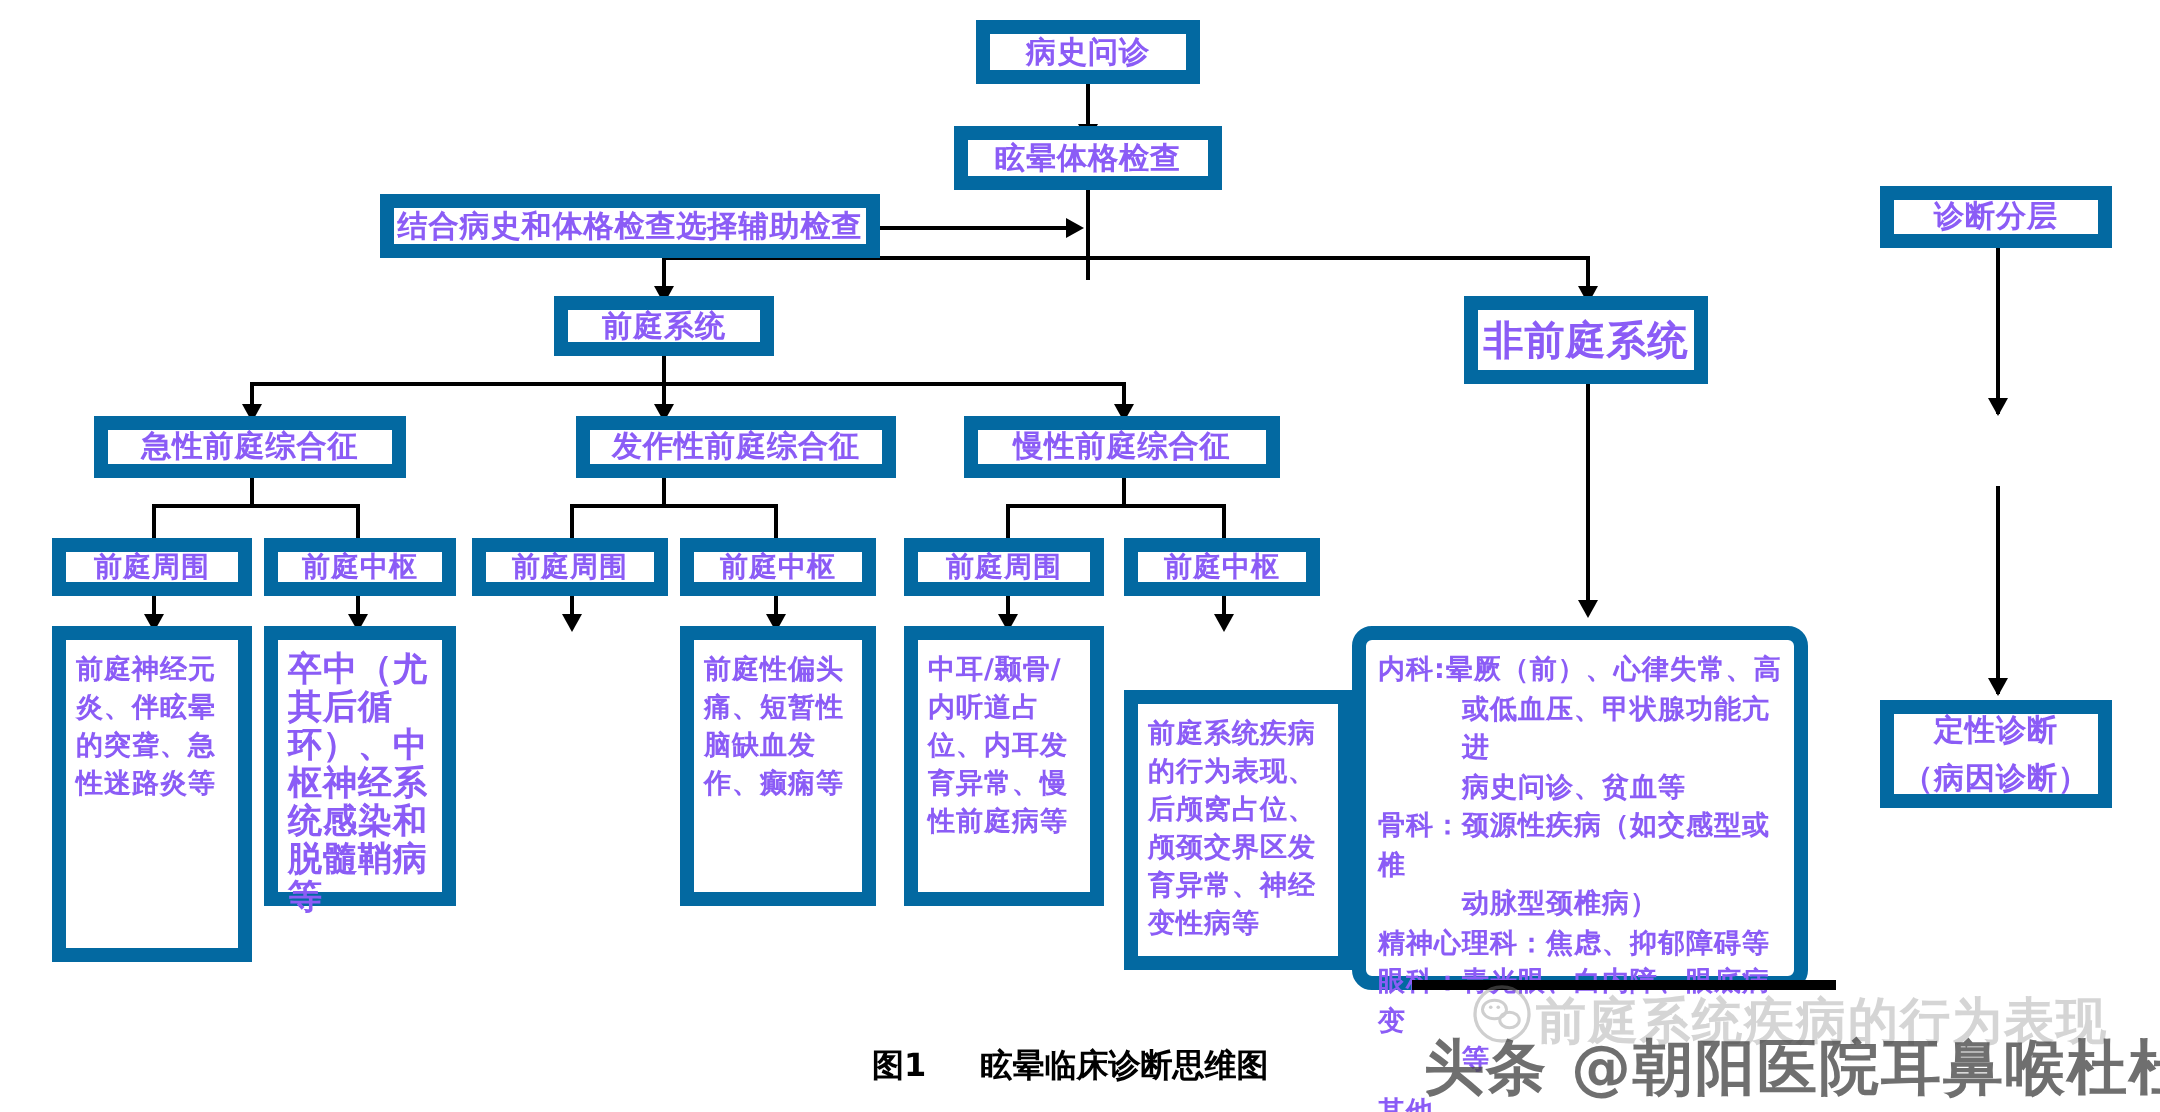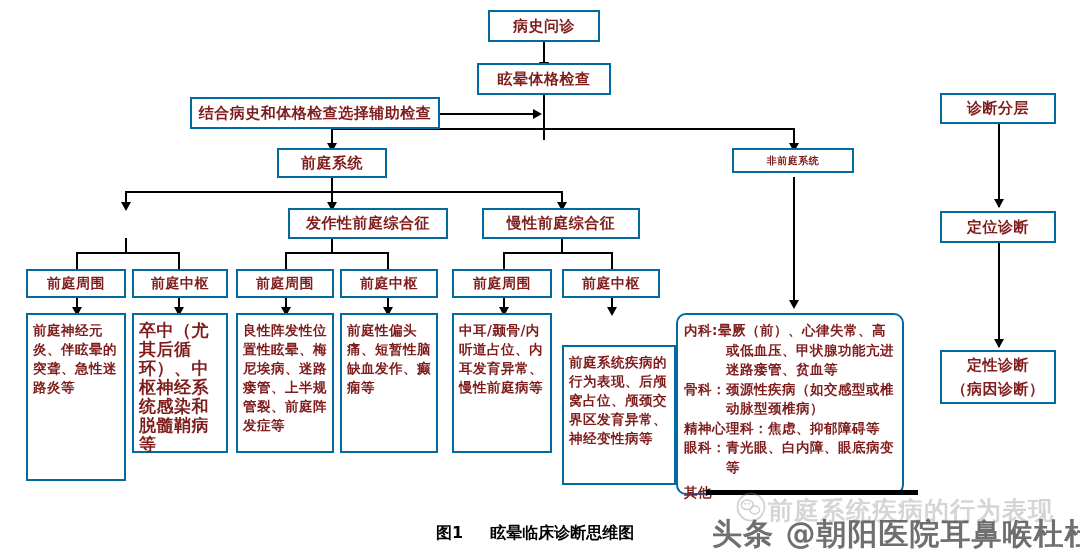--- a/index.html
+++ b/index.html
@@ -17,24 +17,24 @@
   }
   #canvas {
     position: absolute;
     left: 0; top: 0;
     width: 1080px;
     height: 556px;
   }
   .box {
     position: absolute;
     box-sizing: border-box;
-    border: 2px solid #0369a1;
+    border: 7px solid #0369a1;
     background: #fff;
     font-weight: bold;
-    color: #7f1d1d;
+    color: #8b5cf6;
     letter-spacing: 0.5px;
     z-index: 5;
   }
   .box.center {
     display: flex;
     align-items: center;
     justify-content: center;
     text-align: center;
   }
   .box.top {
@@ -164,24 +164,27 @@
   </div>
 
   <div class="box center" style="left:190px; top:97px; width:250px; height:32px; font-size:15px;">
     <span class="lbl">结合病史和体格检查选择辅助检查</span>
   </div>
 
   <div class="box center" style="left:277px; top:148px; width:110px; height:30px; font-size:15px;">
     <span class="lbl">前庭系统</span>
   </div>
 
-  <div class="box center" style="left:732px; top:148px; width:122px; height:25px; font-size:10px;">
+  <div class="box center" style="left:732px; top:148px; width:122px; height:44px; font-size:20px;">
     <span class="lbl">非前庭系统</span>
   </div>
 
+  <div class="box center" style="left:47px; top:208px; width:156px; height:31px; font-size:15px;">
+    <span class="lbl">急性前庭综合征</span>
+  </div>
 
   <div class="box center" style="left:252px; top:208px; width:160px; height:31px; font-size:15px;margin-left:36px;">
     <span class="lbl">发作性前庭综合征</span>
   </div>
 
   <div class="box center" style="left:482px; top:208px; width:158px; height:31px; font-size:15px;">
     <span class="lbl">慢性前庭综合征</span>
   </div>
 
   <div class="box center" style="left:26px; top:269px; width:100px; height:29px; font-size:14px;">
@@ -204,55 +207,49 @@
   </div>
 
   <div class="box top" style="left:26px; top:313px; width:100px; height:168px; font-size:13.5px; line-height:19px; padding:6px 5px;">
     <span class="lbl">前庭神经元炎、伴眩晕的突聋、急性迷路炎等</span>
   </div>
 
   <div class="box top" style="left:132px; top:313px; width:96px; height:140px; font-size:17px; line-height:19px; padding:6px 5px;">
     <span class="lbl">卒中（尤其后循环）、中枢神经系统感染和脱髓鞘病等</span>
   </div>
 
-  <div class="box top" style="left:236px; top:313px; width:98px; height:140px; font-size:13.5px; line-height:19px; padding:6px 5px;">
-    <span class="lbl">良性阵发性位置性眩晕、梅尼埃病、迷路瘘管、上半规管裂、前庭阵发症等</span>
-  </div>
 
   <div class="box top" style="left:340px; top:313px; width:98px; height:140px; font-size:13.5px; line-height:19px; padding:6px 5px;">
     <span class="lbl">前庭性偏头痛、短暂性脑缺血发作、癫痫等</span>
   </div>
 
   <div class="box top" style="left:452px; top:313px; width:100px; height:140px; font-size:13.5px; line-height:19px; padding:6px 5px;">
     <span class="lbl">中耳/颞骨/内听道占位、内耳发育异常、慢性前庭病等</span>
   </div>
 
   <div class="box top" style="left:562px; top:313px; width:114px; height:140px; font-size:13.5px; line-height:19px; padding:6px 5px;margin-top:32px;">
     <span class="lbl">前庭系统疾病的行为表现、后颅窝占位、颅颈交界区发育异常、神经变性病等</span>
   </div>
 
   <div class="box top" style="left:676px; top:313px; width:228px; height:182px; font-size:13.5px; line-height:19.5px; padding:6px 6px;border-radius:10px;">
     <span class="lbl">内科:晕厥（前）、心律失常、高</span>
     <span class="lbl" style="padding-left:42px;">或低血压、甲状腺功能亢进</span>
-    <span class="lbl" style="padding-left:42px;">迷路瘘管、贫血等</span>
+    <span class="lbl" style="padding-left:42px;">病史问诊、贫血等</span>
     <span class="lbl">骨科：颈源性疾病（如交感型或椎</span>
     <span class="lbl" style="padding-left:42px;">动脉型颈椎病）</span>
     <span class="lbl">精神心理科：焦虑、抑郁障碍等</span>
     <span class="lbl">眼科：青光眼、白内障、眼底病变</span>
     <span class="lbl" style="padding-left:42px;">等</span>
     <span class="lbl" style="padding-top:6px;">其他</span>
   </div>
 
   <div class="box center" style="left:940px; top:93px; width:116px; height:31px; font-size:15px;">
     <span class="lbl">诊断分层</span>
   </div>
 
-  <div class="box center" style="left:940px; top:211px; width:116px; height:32px; font-size:15px;">
-    <span class="lbl">定位诊断</span>
-  </div>
 
   <div class="box center" style="left:940px; top:350px; width:116px; height:54px; font-size:15px; line-height:24px; flex-direction:column;">
     <span class="lbl">定性诊断</span>
     <span class="lbl">（病因诊断）</span>
   </div>
 
   <div class="caption" style="left:436px; top:523px; font-size:16px;">
     <span>图1</span>
     <span style="display:inline-block; width:16px;"></span>
     <span>眩晕临床诊断思维图</span>

